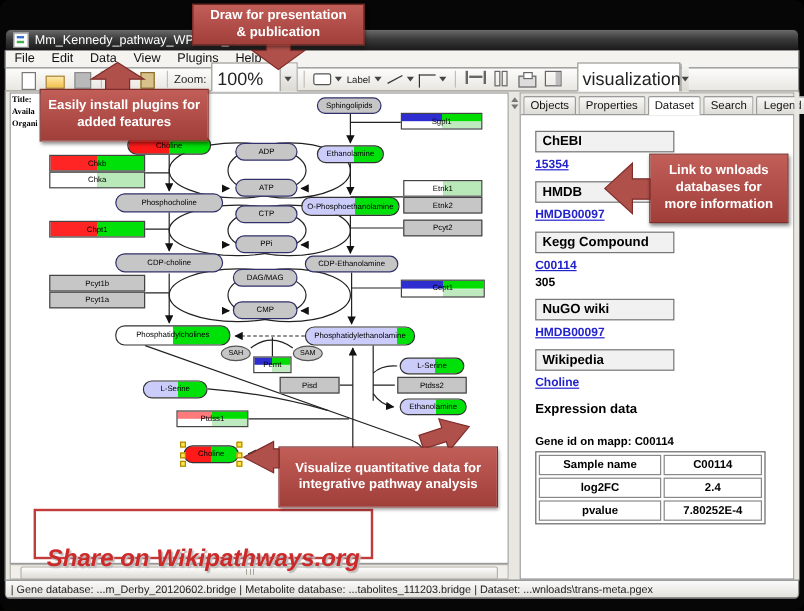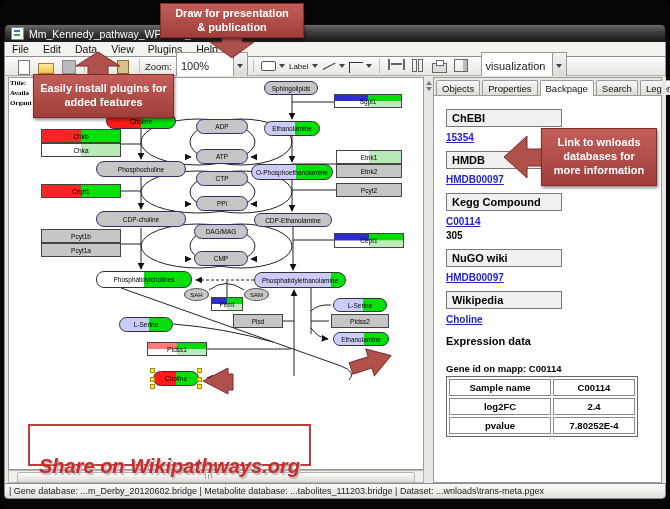--- a/index.html
+++ b/index.html
@@ -14,21 +14,21 @@
   #app-icon:after{content:"";position:absolute;left:2px;top:6px;width:6px;height:2px;background:#3fae49;}
   #menubar{position:absolute;left:4px;top:42px;width:662px;height:15px;background:#f4f3ef;border:1px solid #8f8f8f;
     border-top:none;box-sizing:border-box;display:flex;align-items:center;font-size:10.5px;color:#111;}
   .menu-item{padding:0 7px;height:100%;display:flex;align-items:center;}
   #toolbar{position:absolute;left:4px;top:57px;width:662px;height:19px;
     background:linear-gradient(#fcfcfb,#e9e7e1);border-left:1px solid #8f8f8f;border-right:1px solid #8f8f8f;
     border-bottom:1px solid #b3b0a8;box-sizing:border-box;display:flex;align-items:center;font-size:9.5px;color:#222;}
   .tb-gap{width:8px;}  .tb-sep{width:1px;height:14px;background:#c2bfb8;margin:0 5px;}
   .tb-icon{width:16px;height:15px;margin:0 3px;position:relative;flex:0 0 auto;}
   .caret{width:0;height:0;border-left:3px solid transparent;border-right:3px solid transparent;border-top:4px solid #444;margin-left:3px;}
-  .combo{height:28px;background:#fff;border:1px solid #9a988f;display:flex;align-items:center;font-size:11px;
+  .combo{height:28px;background:#fff;border:1px solid #9a988f;display:flex;align-items:center;font-size:15px;
     padding-left:4px;box-sizing:border-box;}
   .combo .cbtn{margin-left:auto;width:13px;height:100%;background:linear-gradient(#f5f5f5,#d8d6d0);
     border-left:1px solid #9a988f;display:flex;align-items:center;justify-content:center;}
   .tb-btn{display:flex;align-items:center;height:16px;padding:0 2px;}
   
   .pic-new{width:10px;height:13px;background:#fff;border:1px solid #777;margin:1px 2px;}
   .pic-open{width:14px;height:9px;background:linear-gradient(#ffe9a8,#f0c04a);border:1px solid #a8802a;margin-top:4px;}
   .pic-save{width:12px;height:12px;background:#b9b9b9;border:1px solid #8a8a8a;margin:1px 2px;}
   .pic-copy{width:8px;height:10px;background:#fff;border:1px solid #777;box-shadow:3px 3px 0 -1px #fff,3px 3px 0 0 #777;margin:1px 2px;}
   .pic-paste{width:10px;height:12px;background:#d8c08a;border:1px solid #8a6a2a;margin:1px 2px;}
@@ -304,21 +304,21 @@
 
   <div id="splitter">
     <div class="tri-up"></div>
     <div class="tri-dn"></div>
   </div>
 
   <div id="panel">
     <div id="tabs">
         <div class="tab">Objects</div>
         <div class="tab">Properties</div>
-        <div class="tab active">Backpage</div>
+        <div class="tab active">Dataset</div>
         <div class="tab">Search</div>
         <div class="tab">Legend</div>
       </div>
     <div id="panel-body">
       <div id="sections">
           <div class="hdr-box">ChEBI</div>
           <div class="val"><a href="#">15354</a></div>
           <div class="hdr-box">HMDB</div>
           <div class="val"><a href="#">HMDB00097</a></div>
           <div class="hdr-box">Kegg Compound</div>
@@ -355,20 +355,22 @@
     <span>| Gene database: ...m_Derby_20120602.bridge | Metabolite database: ...tabolites_111203.bridge | Dataset: ...wnloads\trans-meta.pgex</span>
   </div>
 
   <div class="callout" style="left:160px;top:3px;width:142px;height:33px;">Draw for presentation
 &amp; publication</div>
   <div class="callout" style="left:33px;top:74px;width:139px;height:42px;">Easily install plugins for
 added features</div>
   <div class="callout" style="left:541px;top:128px;width:114px;height:56px;font-size:11px;">Link to wnloads
 databases for
 more information</div>
+  <div class="callout" style="left:232px;top:372px;width:181px;height:49px;">Visualize quantitative data for
+integrative pathway analysis</div>
 
   <svg id="arrows" width="670" height="509">
     <g fill="#b0504b" stroke="#7e2d2a" stroke-width="1">
       <path d="M222,33 h20 v9 h12 L232,58 L210,42 h12 z"></path>
       <path d="M88,76 V66 H76 L98,52 L120,66 H108 V76 Z"></path>
       <path d="M542,149 H527 V136 L504,157 L527,178 V166 H542 Z"></path>
       <path d="M233,374 H228 V368 L203,381 L228,394 V390 H233 Z"></path>
       <path d="M350,356 H370 V348 L392,362 L370,376 V368 H350 Z" transform="rotate(-18 371 362)"></path>
     </g>
   </svg>

